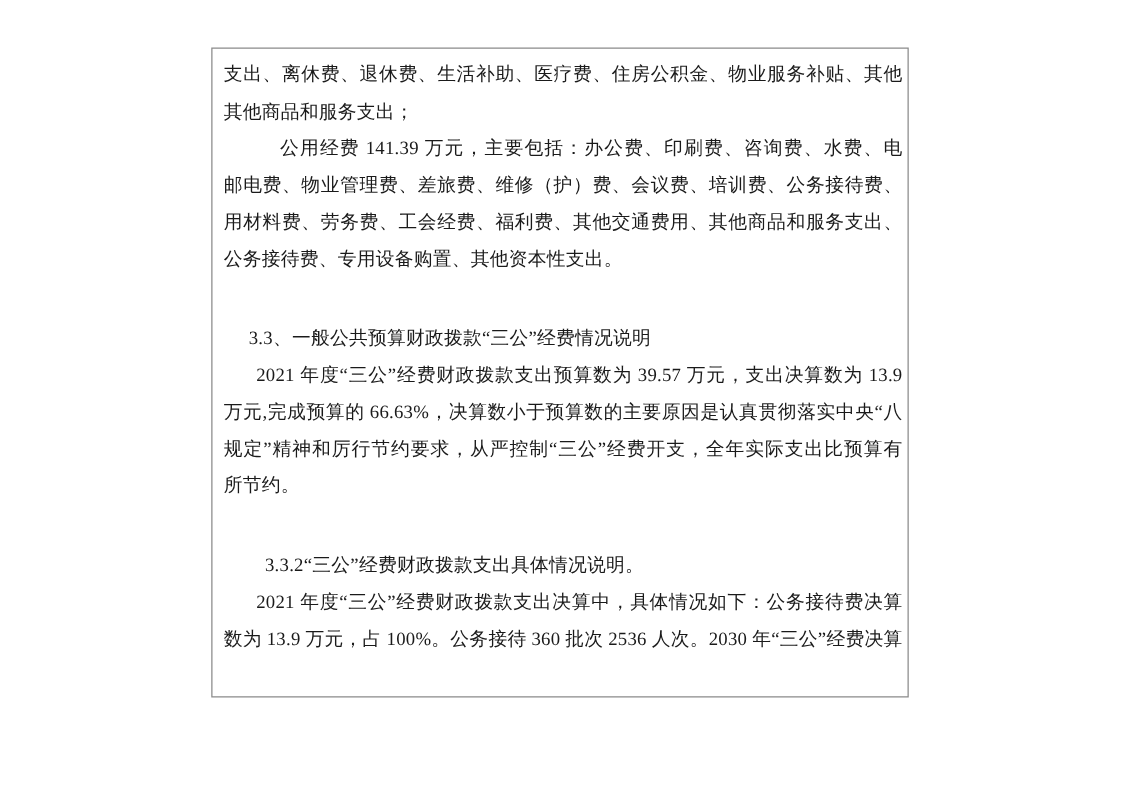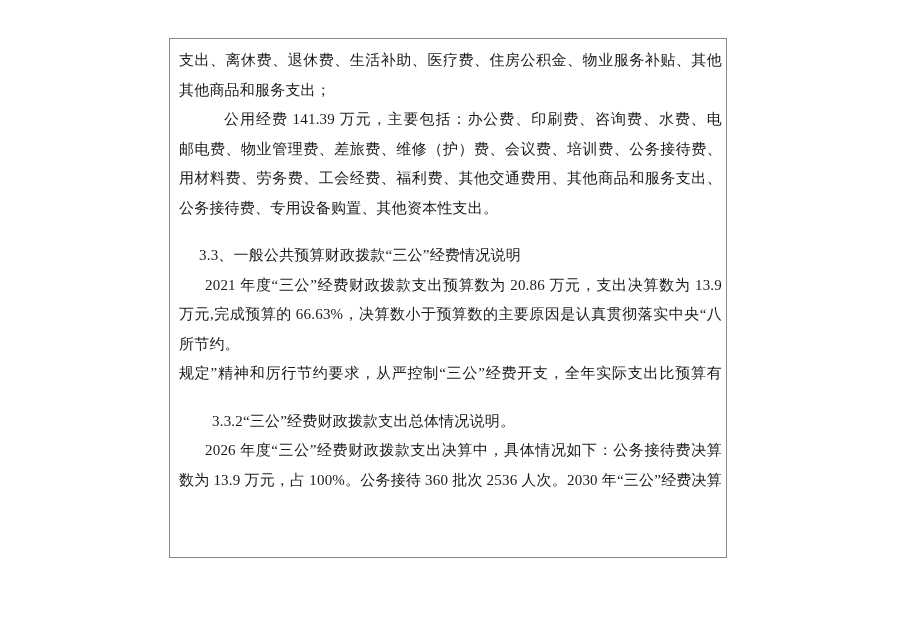--- a/index.html
+++ b/index.html
@@ -35,39 +35,39 @@
     font-size: 15px;
     white-space: nowrap;
     letter-spacing: 0.2px;
   }
   .just {
     white-space: normal;
     text-align: justify;
     text-align-last: justify;
     overflow: hidden;
   }
-  .gap { margin-top: 18px; }
+  .gap { margin-top: 34px; }
   .ind-a { padding-left: 45px; }  
   .ind-b { padding-left: 20px; }  
   .ind-c { padding-left: 33px; }  
   .ind-d { padding-left: 26px; }  
 </style>
 </head>
 <body>
 
 <div class="page">
   <div class="cell">
     <div class="line just">支出、离休费、退休费、生活补助、医疗费、住房公积金、物业服务补贴、其他对</div>
     <div class="line">其他商品和服务支出；</div>
     <div class="line just ind-a">公用经费 141.39 万元，主要包括：办公费、印刷费、咨询费、水费、电费、</div>
     <div class="line just">邮电费、物业管理费、差旅费、维修（护）费、会议费、培训费、公务接待费、专</div>
     <div class="line just">用材料费、劳务费、工会经费、福利费、其他交通费用、其他商品和服务支出、办</div>
     <div class="line">公务接待费、专用设备购置、其他资本性支出。</div>
     <div class="line ind-b gap">3.3、一般公共预算财政拨款“三公”经费情况说明</div>
-    <div class="line just ind-d">2021 年度“三公”经费财政拨款支出预算数为 20.86 万元，支出决算数为 13.9</div>
+    <div class="line just ind-d">2021 年度“三公”经费财政拨款支出预算数为 39.57 万元，支出决算数为 13.9</div>
     <div class="line just">万元,完成预算的 66.63%，决算数小于预算数的主要原因是认真贯彻落实中央“八项</div>
+    <div class="line just">规定”精神和厉行节约要求，从严控制“三公”经费开支，全年实际支出比预算有</div>
     <div class="line">所节约。</div>
-    <div class="line just">规定”精神和厉行节约要求，从严控制“三公”经费开支，全年实际支出比预算有</div>
-    <div class="line ind-c gap">3.3.2“三公”经费财政拨款支出总体情况说明。</div>
-    <div class="line just ind-d">2026 年度“三公”经费财政拨款支出决算中，具体情况如下：公务接待费决算</div>
+    <div class="line ind-c gap">3.3.2“三公”经费财政拨款支出具体情况说明。</div>
+    <div class="line just ind-d">2021 年度“三公”经费财政拨款支出决算中，具体情况如下：公务接待费决算</div>
     <div class="line just">数为 13.9 万元，占 100%。公务接待 360 批次 2536 人次。2030 年“三公”经费决算</div>
   </div>
 </div>
 
 </body></html>

